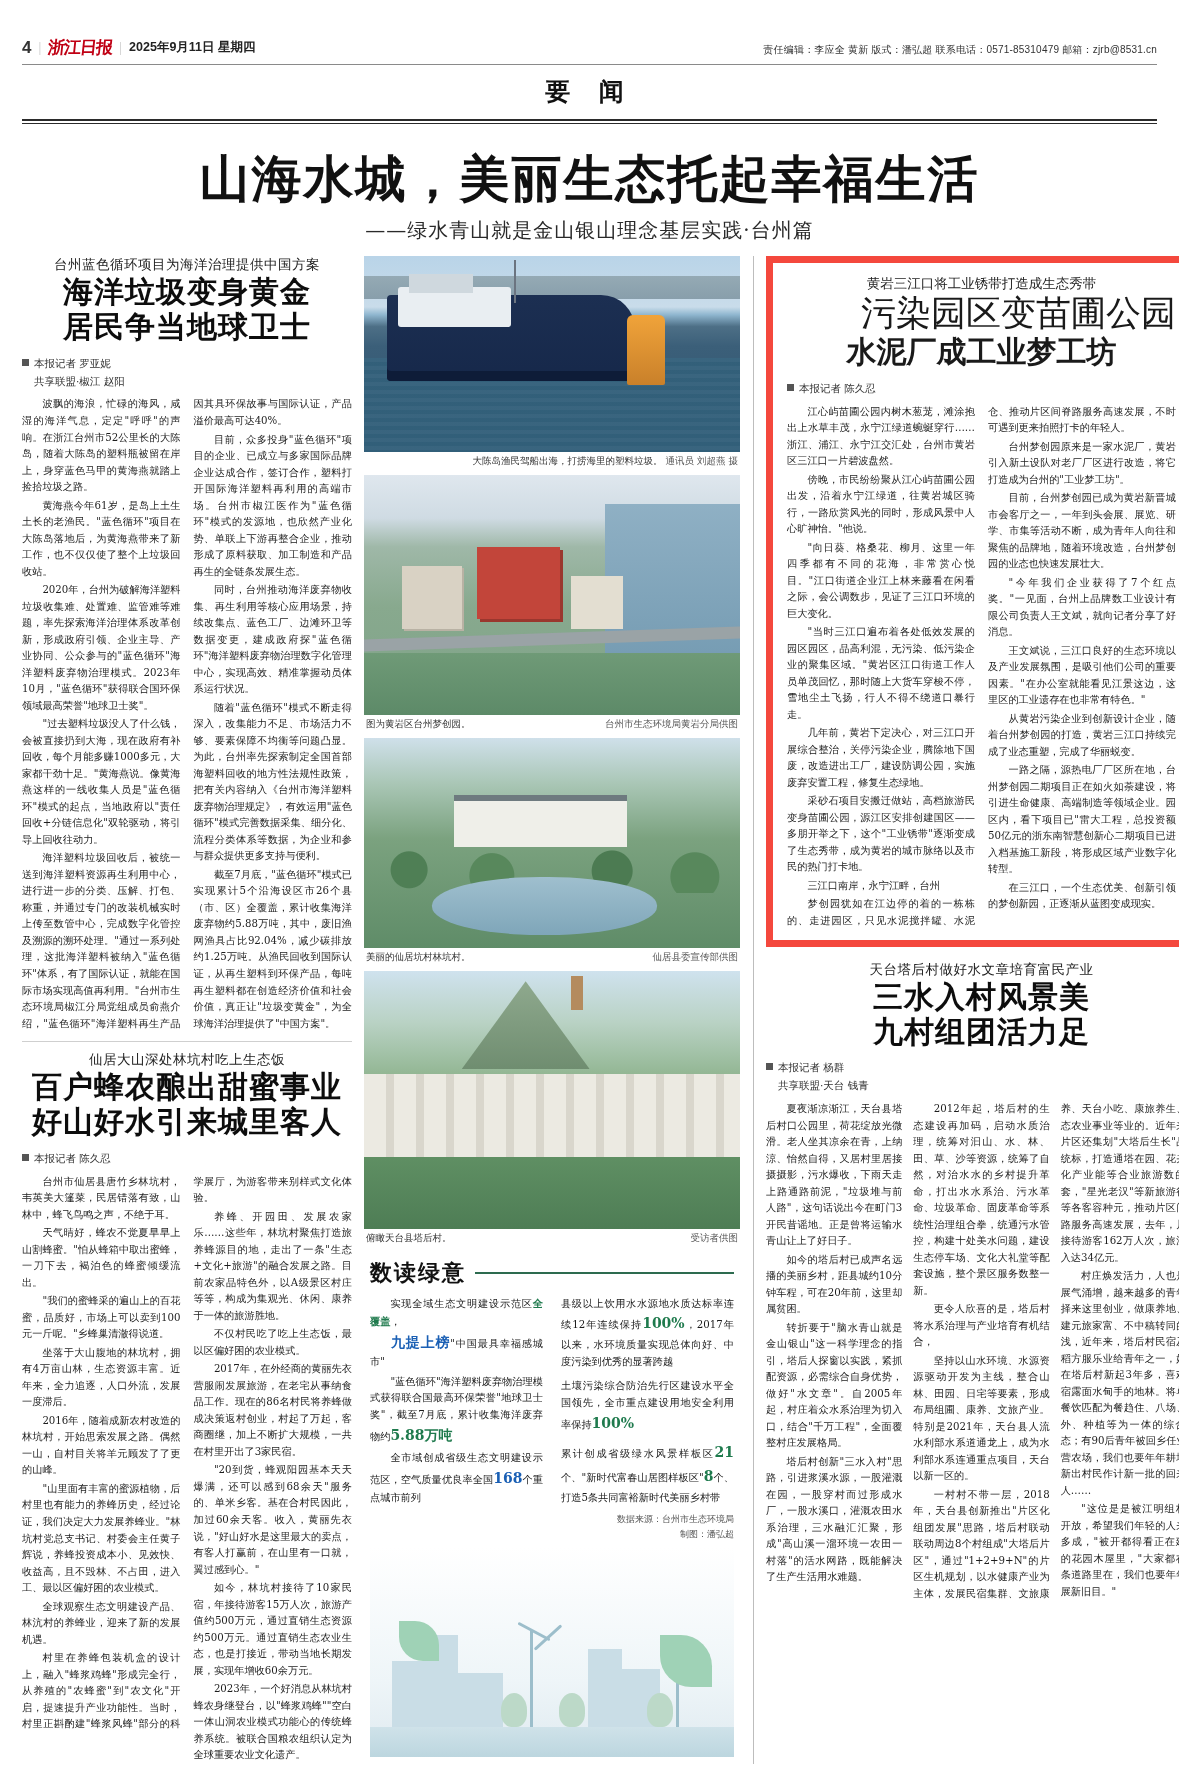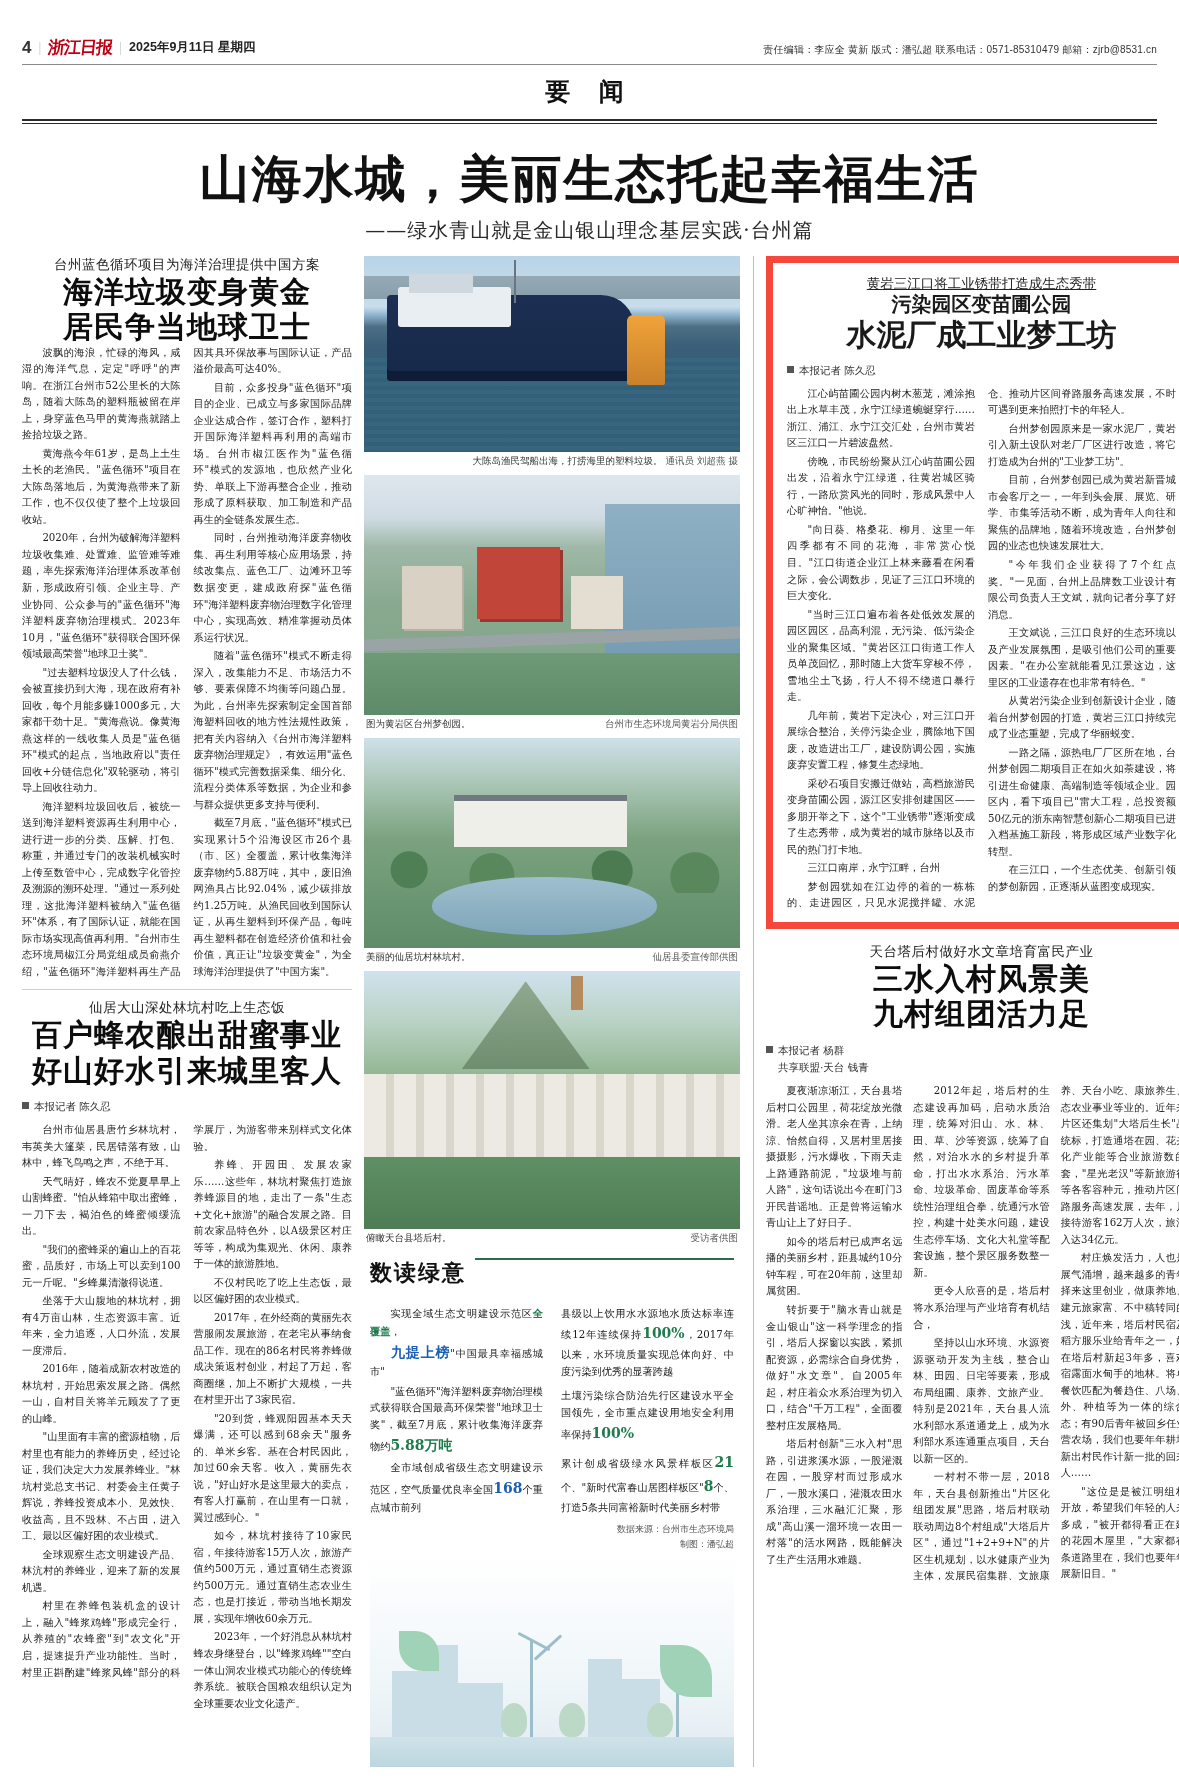--- a/index.html
+++ b/index.html
@@ -120,25 +120,25 @@
       background:linear-gradient(#8fa98e,#6f8d70); clip-path:polygon(50% 0,100% 100%,0 100%); }
   .ph-tiantai .pagoda { position:absolute; left:55%; top:2%; width:12px; height:34px; background:#b48b5e; }
   .ph-tiantai .town { position:absolute; left:0; top:40%; width:100%; height:34%;
       background:repeating-linear-gradient(90deg,#eceae2 0 22px,#d9d6cc 22px 30px); }
   .ph-tiantai .greenbot { position:absolute; left:0; bottom:0; width:100%; height:28%;
       background:linear-gradient(#5f8f63,#4e7d55); }
 
   
   .redbox { border:7px solid #f4483d; background:#fff; padding:12px 14px 10px; }
   .redbox .kicker { font-size:13.5px; text-align:center; color:#222;
-                    font-family:"DejaVu Sans", sans-serif;text-decoration:underline; }
+                    font-family:"DejaVu Sans", sans-serif; }
 
   
   .info-wrap { padding:6px 6px 0; }
-  .info-head { display:flex; gap:9px; margin-bottom:17px; }
+  .info-head { display:flex; align-items:center; gap:9px; margin-bottom:7px; }
   .info-title { font-size:22px; font-weight:bold; font-family:"DejaVu Sans", sans-serif;
                 letter-spacing:2px; color:#111; }
   .info-bar { flex:1; height:2px; background:#2d6b4f; }
   .info-body { display:grid; grid-template-columns:1fr 1fr; gap:0 18px; }
   .info-lead { font-size:10.2px; line-height:1.65; text-align:justify;
                font-family:"DejaVu Serif", serif; }
   .info-lead p { text-indent:2em; margin-bottom:3px; }
   .hi { color:#1f7a4d; font-weight:bold; }
   .hi-b { color:#1a5fb4; font-weight:bold;margin-left:21px; }
   .stat-line { font-size:10.2px; line-height:1.7; font-family:"DejaVu Serif", serif;
@@ -191,20 +191,24 @@
   <div class="main-sub">——绿水青山就是金山银山理念基层实践·台州篇</div>
 
   <div class="grid">
 
     <div>
 
       <div class="colhead-kicker">台州蓝色循环项目为海洋治理提供中国方案</div>
       <div class="colhead-h2">海洋垃圾变身黄金</div>
       <div class="colhead-h2">居民争当地球卫士</div>
 
+      <div class="byline">
+        <span class="sq"></span><span>本报记者 罗亚妮</span><br>
+        <span style="padding-left:12px">共享联盟·椒江 赵阳</span>
+      </div>
 
       <div class="body2">
         <p>波飘的海浪，忙碌的海风，咸湿的海洋气息，定定"呼呼"的声响。在浙江台州市52公里长的大陈岛，随着大陈岛的塑料瓶被留在岸上，身穿蓝色马甲的黄海燕就踏上捡拾垃圾之路。</p>
         <p>黄海燕今年61岁，是岛上土生土长的老渔民。"蓝色循环"项目在大陈岛落地后，为黄海燕带来了新工作，也不仅仅使了整个上垃圾回收站。</p>
         <p>2020年，台州为破解海洋塑料垃圾收集难、处置难、监管难等难题，率先探索海洋治理体系改革创新，形成政府引领、企业主导、产业协同、公众参与的"蓝色循环"海洋塑料废弃物治理模式。2023年10月，"蓝色循环"获得联合国环保领域最高荣誉"地球卫士奖"。</p>
         <p>"过去塑料垃圾没人了什么钱，会被直接扔到大海，现在政府有补回收，每个月能多赚1000多元，大家都干劲十足。"黄海燕说。像黄海燕这样的一线收集人员是"蓝色循环"模式的起点，当地政府以"责任回收+分链信息化"双轮驱动，将引导上回收往动力。</p>
         <p>海洋塑料垃圾回收后，被统一送到海洋塑料资源再生利用中心，进行进一步的分类、压解、打包、称重，并通过专门的改装机械实时上传至数管中心，完成数字化管控及溯源的溯环处理。"通过一系列处理，这批海洋塑料被纳入"蓝色循环"体系，有了国际认证，就能在国际市场实现高值再利用。"台州市生态环境局椒江分局党组成员俞燕介绍，"蓝色循环"海洋塑料再生产品因其具环保故事与国际认证，产品溢价最高可达40%。</p>
         <p>目前，众多投身"蓝色循环"项目的企业、已成立与多家国际品牌企业达成合作，签订合作，塑料打开国际海洋塑料再利用的高端市场。台州市椒江医作为"蓝色循环"模式的发源地，也欣然产业化势、单联上下游再整合企业，推动形成了原料获取、加工制造和产品再生的全链条发展生态。</p>
         <p>同时，台州推动海洋废弃物收集、再生利用等核心应用场景，持续改集点、蓝色工厂、边滩环卫等数据变更，建成政府探"蓝色循环"海洋塑料废弃物治理数字化管理中心，实现高效、精准掌握动员体系运行状况。</p>
         <p>随着"蓝色循环"模式不断走得深入，改集能力不足、市场活力不够、要素保障不均衡等问题凸显。为此，台州率先探索制定全国首部海塑料回收的地方性法规性政策，把有关内容纳入《台州市海洋塑料废弃物治理规定》，有效运用"蓝色循环"模式完善数据采集、细分化、流程分类体系等数据，为企业和参与群众提供更多支持与便利。</p>
@@ -348,21 +352,21 @@
         </div>
       </div>
     </div>
 
     <div class="vrule"></div>
 
     <div>
 
       <div class="redbox">
         <div class="kicker">黄岩三江口将工业锈带打造成生态秀带</div>
-        <div class="redbox h2" style="font-size:20px;font-weight:bold;text-align:center;line-height:1.18;font-family:'DejaVu Sans',sans-serif;border:0;padding:0">污染园区变苗圃公园</div>
+        <div class="redbox h2" style="font-size:35px;font-weight:normal;text-align:right;line-height:1.18;font-family:'DejaVu Sans',sans-serif;border:0;padding:0">污染园区变苗圃公园</div>
         <div class="redbox h2" style="font-size:30px;font-weight:bold;text-align:center;line-height:1.18;font-family:'DejaVu Sans',sans-serif;border:0;padding:0">水泥厂成工业梦工坊</div>
 
         <div class="byline">
           <span class="sq"></span><span>本报记者 陈久忍</span>
         </div>
 
         <div class="body2">
           <p>江心屿苗圃公园内树木葱茏，滩涂抱出上水草丰茂，永宁江绿道蜿蜒穿行……浙江、浦江、永宁江交汇处，台州市黄岩区三江口一片碧波盘然。</p>
           <p>傍晚，市民纷纷聚从江心屿苗圃公园出发，沿着永宁江绿道，往黄岩城区骑行，一路欣赏风光的同时，形成风景中人心旷神怡。"他说。</p>
           <p>"向日葵、格桑花、柳月、这里一年四季都有不同的花海，非常赏心悦目。"江口街道企业江上林来藤看在闲看之际，会公调数步，见证了三江口环境的巨大变化。</p>

